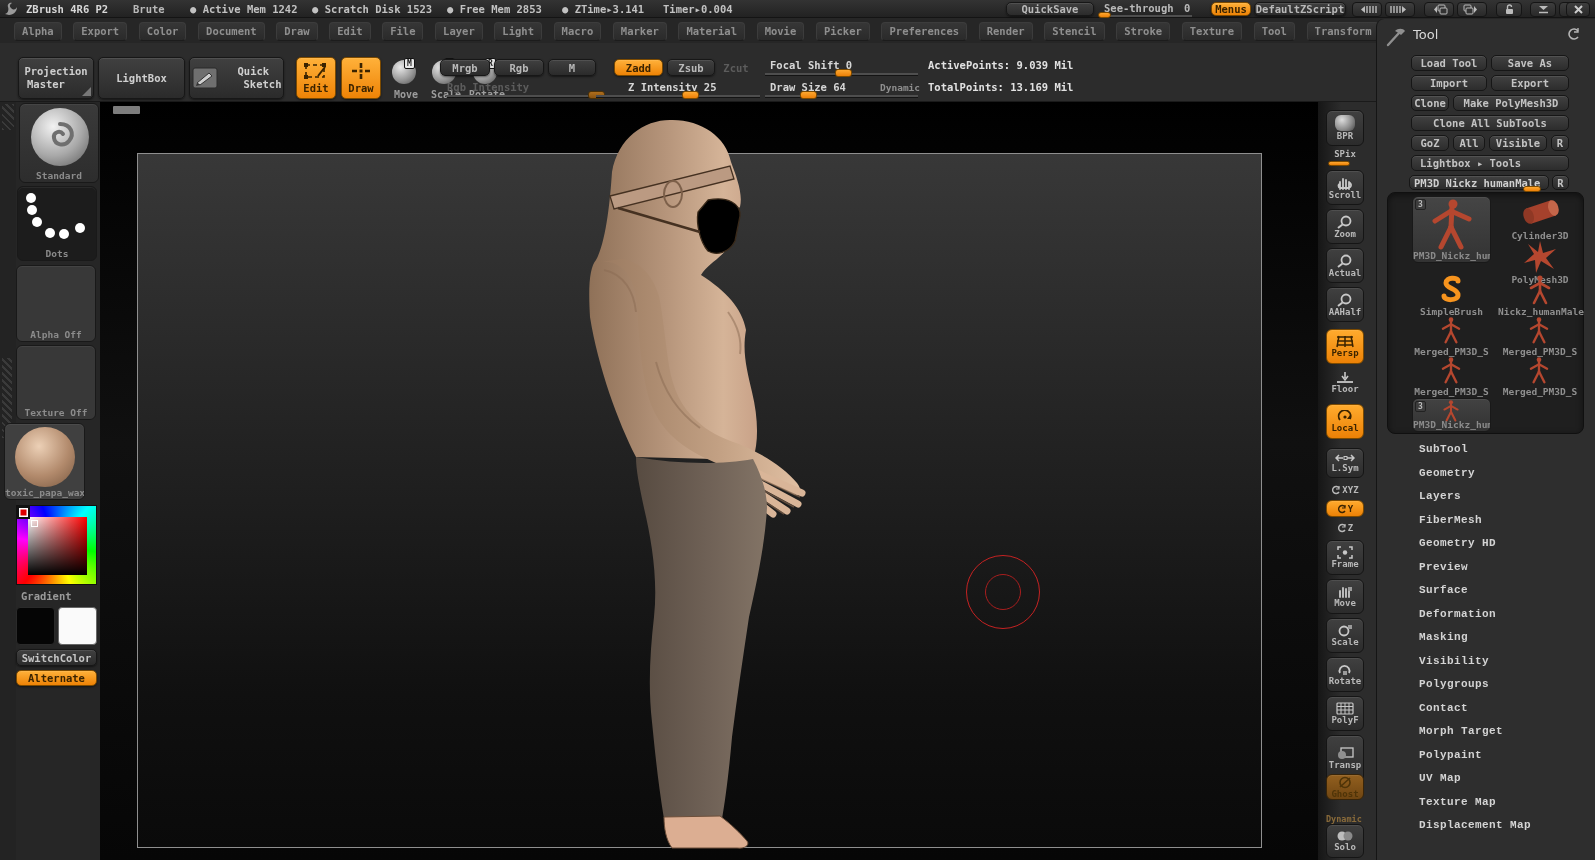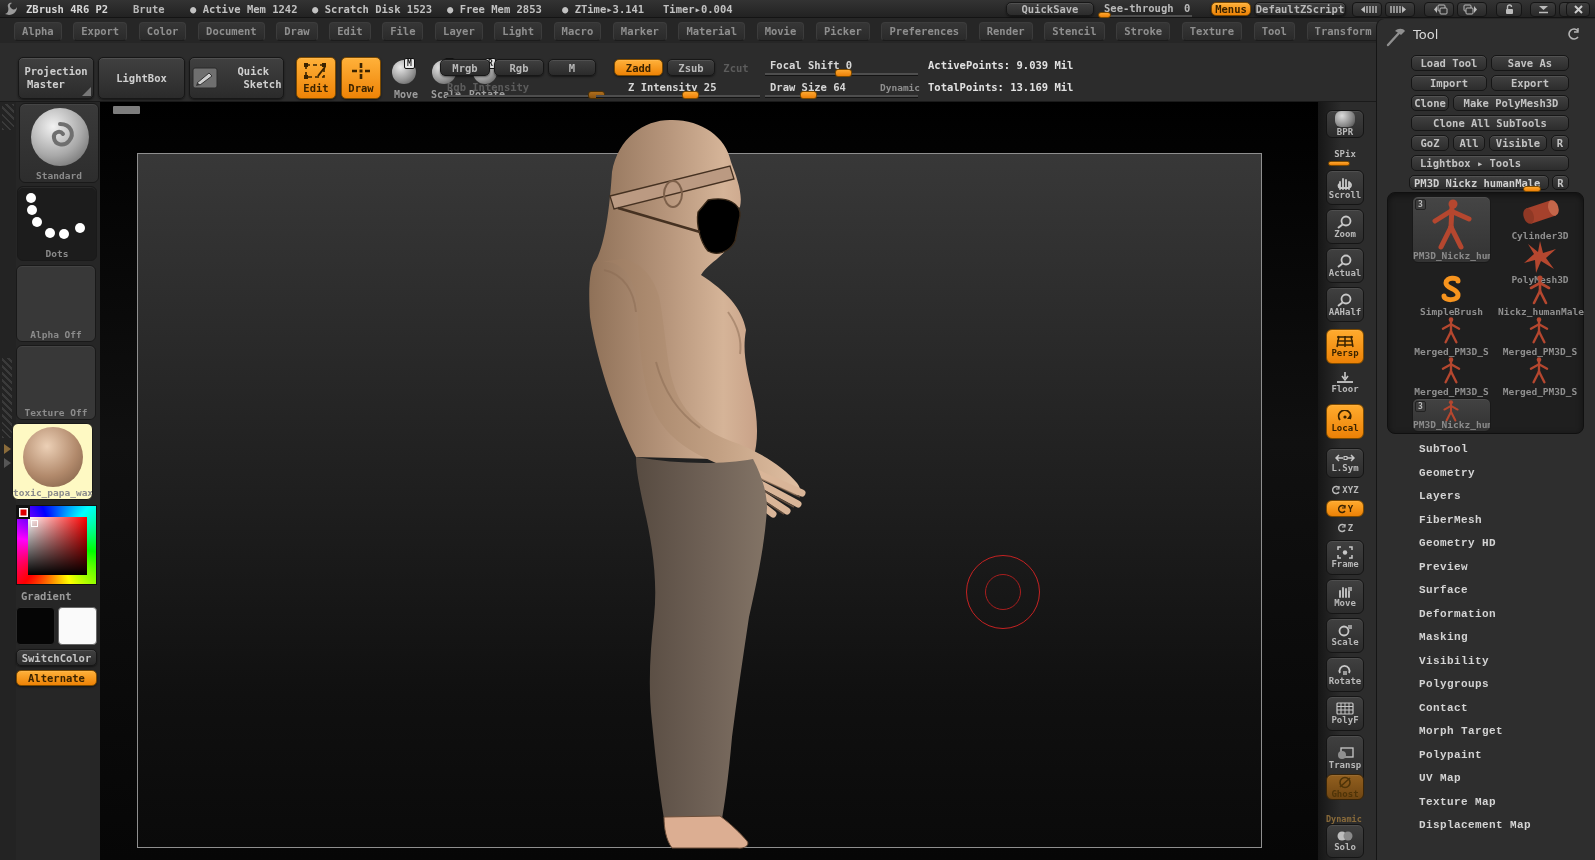--- a/index.html
+++ b/index.html
@@ -295,21 +295,21 @@
     </div>
 
     <div class="tile" style="left:16px;top:265px;width:80px;height:77px;background:#383838">
       <div class="tlabel">Alpha Off</div>
     </div>
 
     <div class="tile" style="left:16px;top:345px;width:80px;height:75px;background:#383838">
       <div class="tlabel">Texture Off</div>
     </div>
 
-    <div class="tile" style="left:12px;top:423px;width:81px;height:77px;background:#fef9c3">
+    <div class="tile" style="left:4px;top:423px;width:81px;height:77px;background:#404040">
       <div class="sphere abs" style="left:10px;top:3px;width:60px;height:60px;background:radial-gradient(circle at 40% 32%,#ecd0b6,#b28a6c 55%,#77573f)"></div>
       <div class="tlabel">toxic_papa_wax</div>
     </div>
 
     <div class="abs" style="left:16px;top:505px;width:81px;height:80px;background:conic-gradient(from 220deg,#f00,#f0f,#00f,#0ff,#0f0,#ff0,#f00);border:1px solid #111">
       <div class="abs" style="left:11px;top:11px;width:59px;height:58px;background:linear-gradient(to bottom,rgba(0,0,0,0),#000),linear-gradient(to right,#fff,#f00)"></div>
       <div class="abs" style="left:14px;top:14px;width:7px;height:7px;border:1.5px solid #fff;background:transparent"></div>
       <div class="abs" style="left:0px;top:0px;width:13px;height:13px;background:#e00000;border:2px solid #111;box-shadow:inset 0 0 0 1.5px #fff"></div>
     </div>
     <div class="btn" style="left:16px;top:588px;width:81px;height:16px;background:none;border-color:transparent;box-shadow:none;color:#9a9a9a;justify-content:flex-start;padding-left:4px">Gradient</div>
@@ -387,21 +387,21 @@
         <path d="M96,250 C104,280 118,300 140,316"></path>
         <path d="M168,200 C178,214 182,228 180,242"></path>
       </g>
     </svg>
 
     <div id="brush-cursor-outer" style="left:866px;top:453px;width:74px;height:74px"></div>
     <div id="brush-cursor-inner" style="left:885px;top:472px;width:36px;height:36px"></div>
   </div>
 
   <div id="right-shelf">
-    <div class="rsbtn" style="top:8px;height:28px">
+    <div class="rsbtn" style="top:8px;height:36px">
       <div class="sphere" style="width:20px;height:16px;border-radius:6px;background:radial-gradient(circle at 35% 30%,#ddd,#888 60%,#444)"></div>
       <span>BPR</span>
     </div>
     <div class="rsplain" style="top:46px;height:12px;flex-direction:column">
       <span>SPix</span>
     </div>
     <div class="handle" style="left:10px;top:59px;width:22px;height:5px"></div>
     <div class="rsbtn" style="top:68px;height:35px">
       <svg width="18" height="14" viewBox="0 0 18 14">
           <path d="M4,13 V6 M7,13 V3 M10,13 V4 M13,13 V6 M4,8 C2,8 2,11 4,12 L13,12 C15,11 16,9 14,7" stroke="#c8c8c8" stroke-width="1.8" fill="none" stroke-linecap="round"></path>

